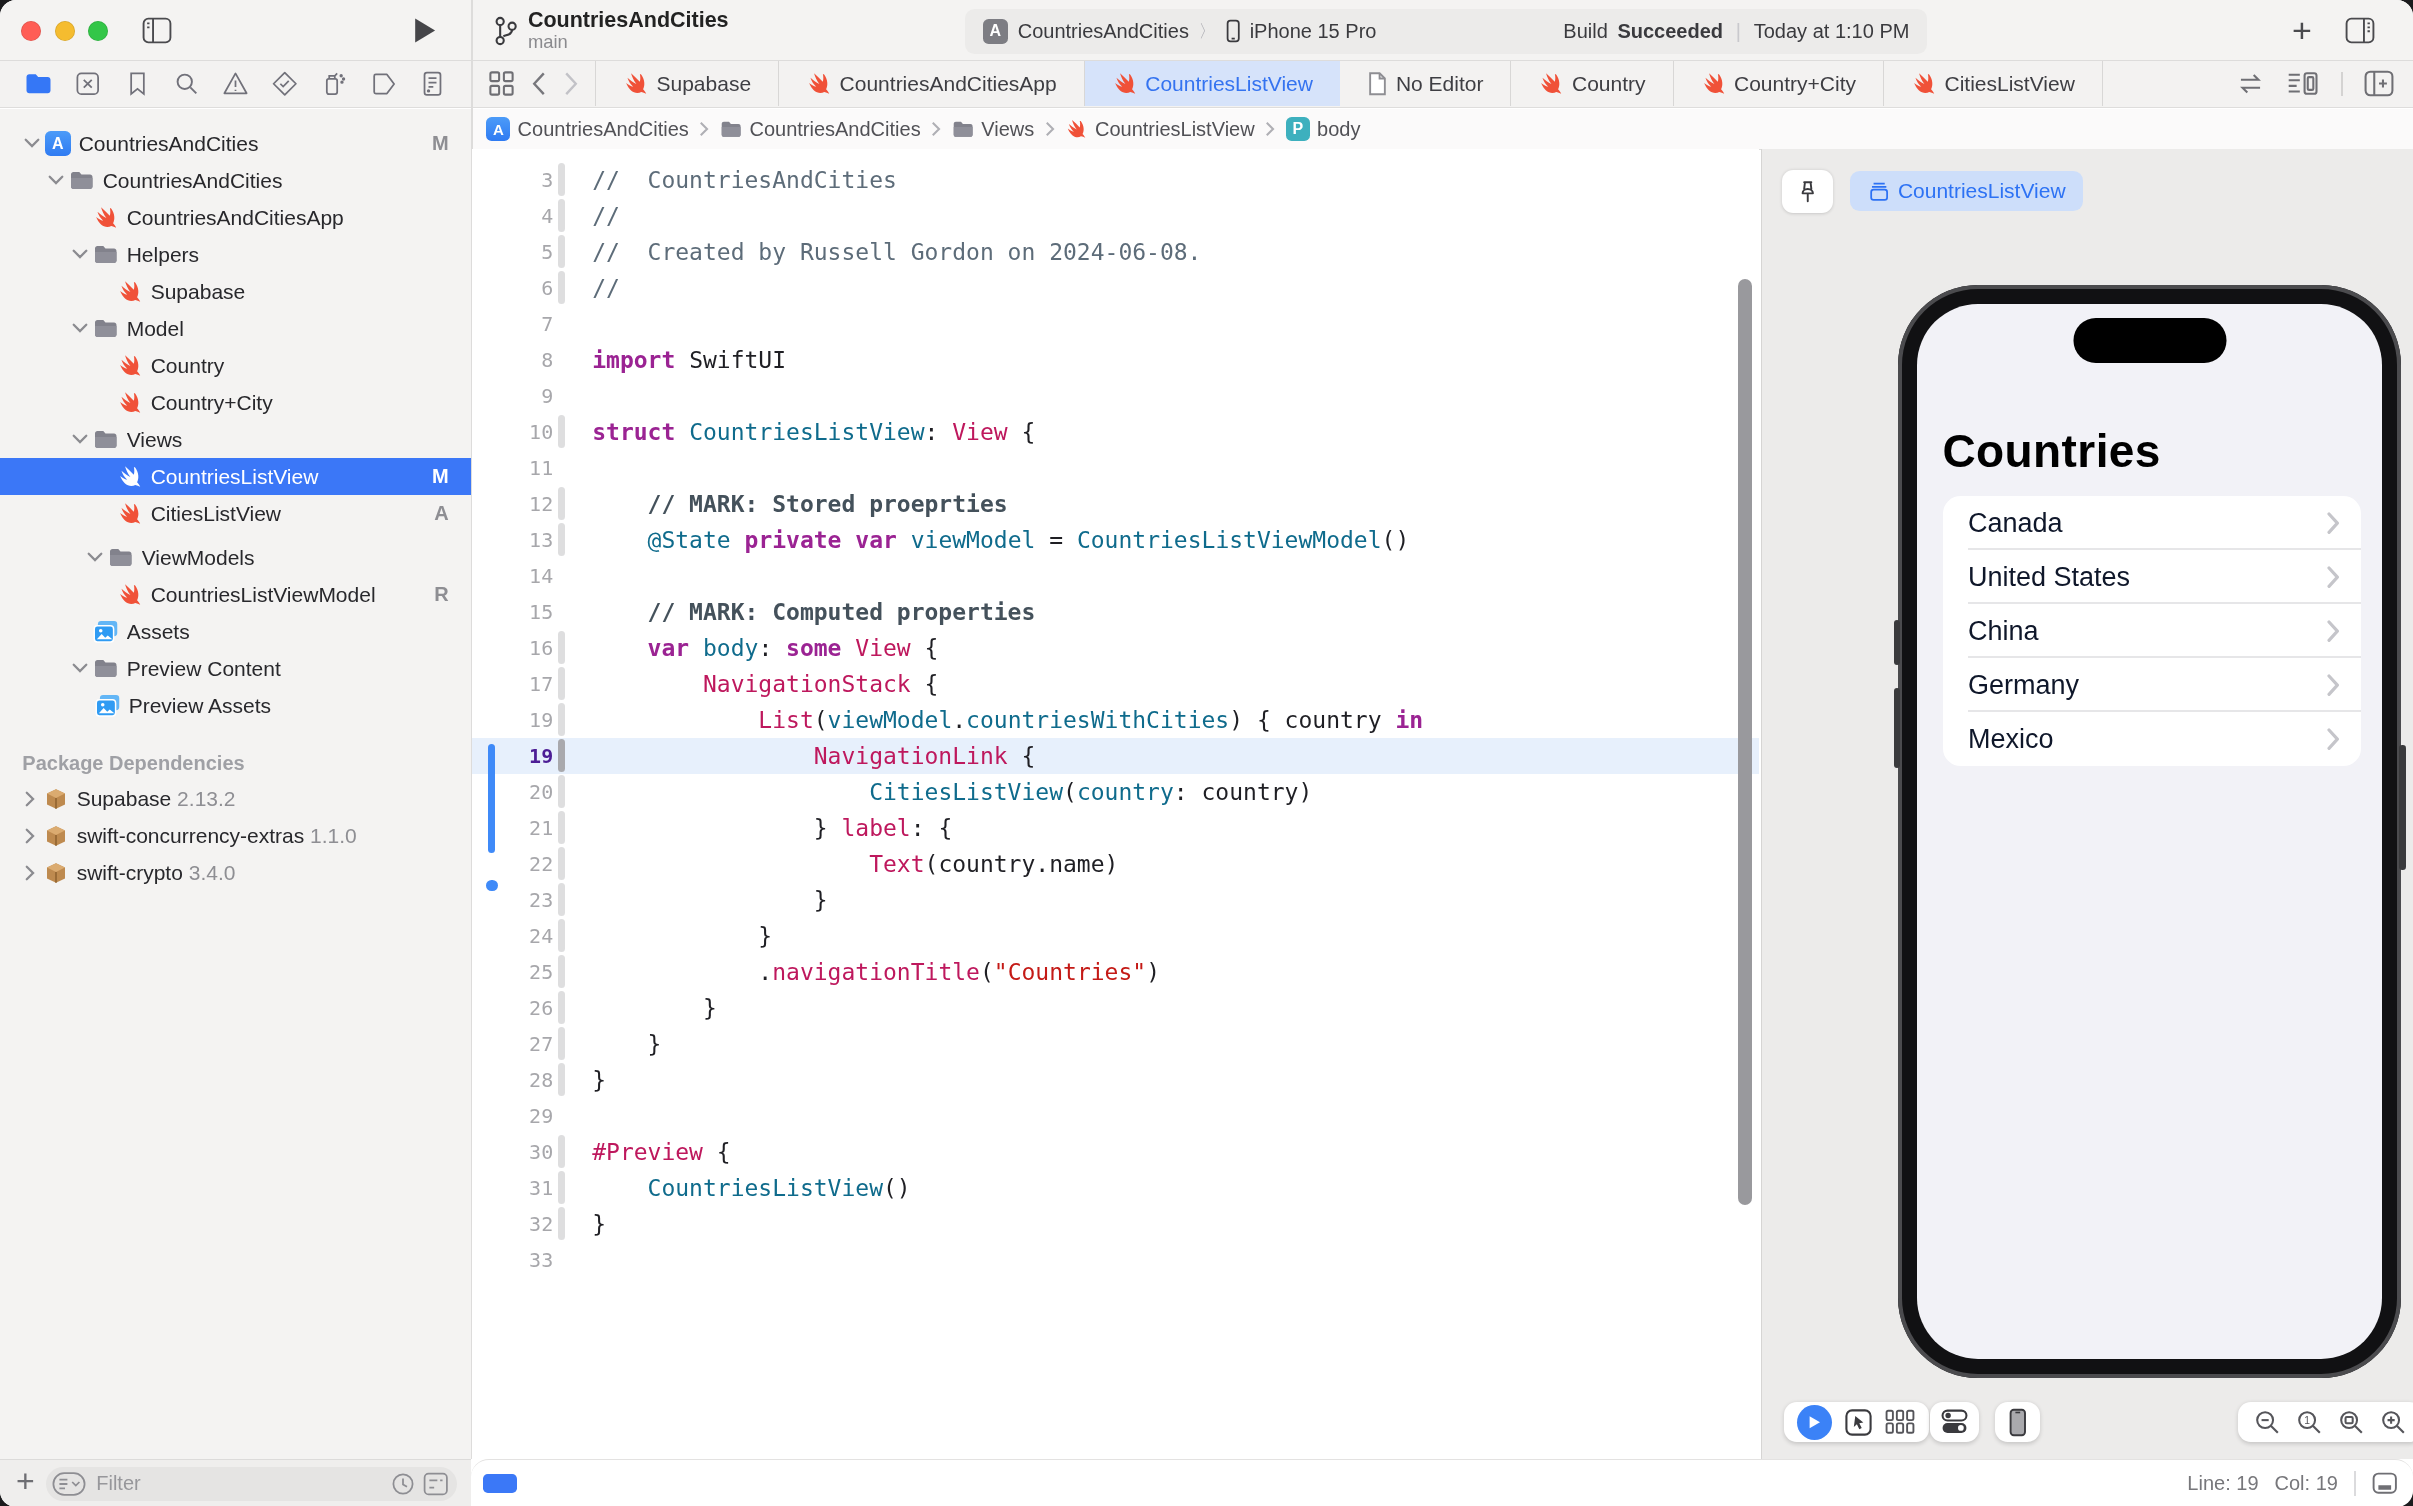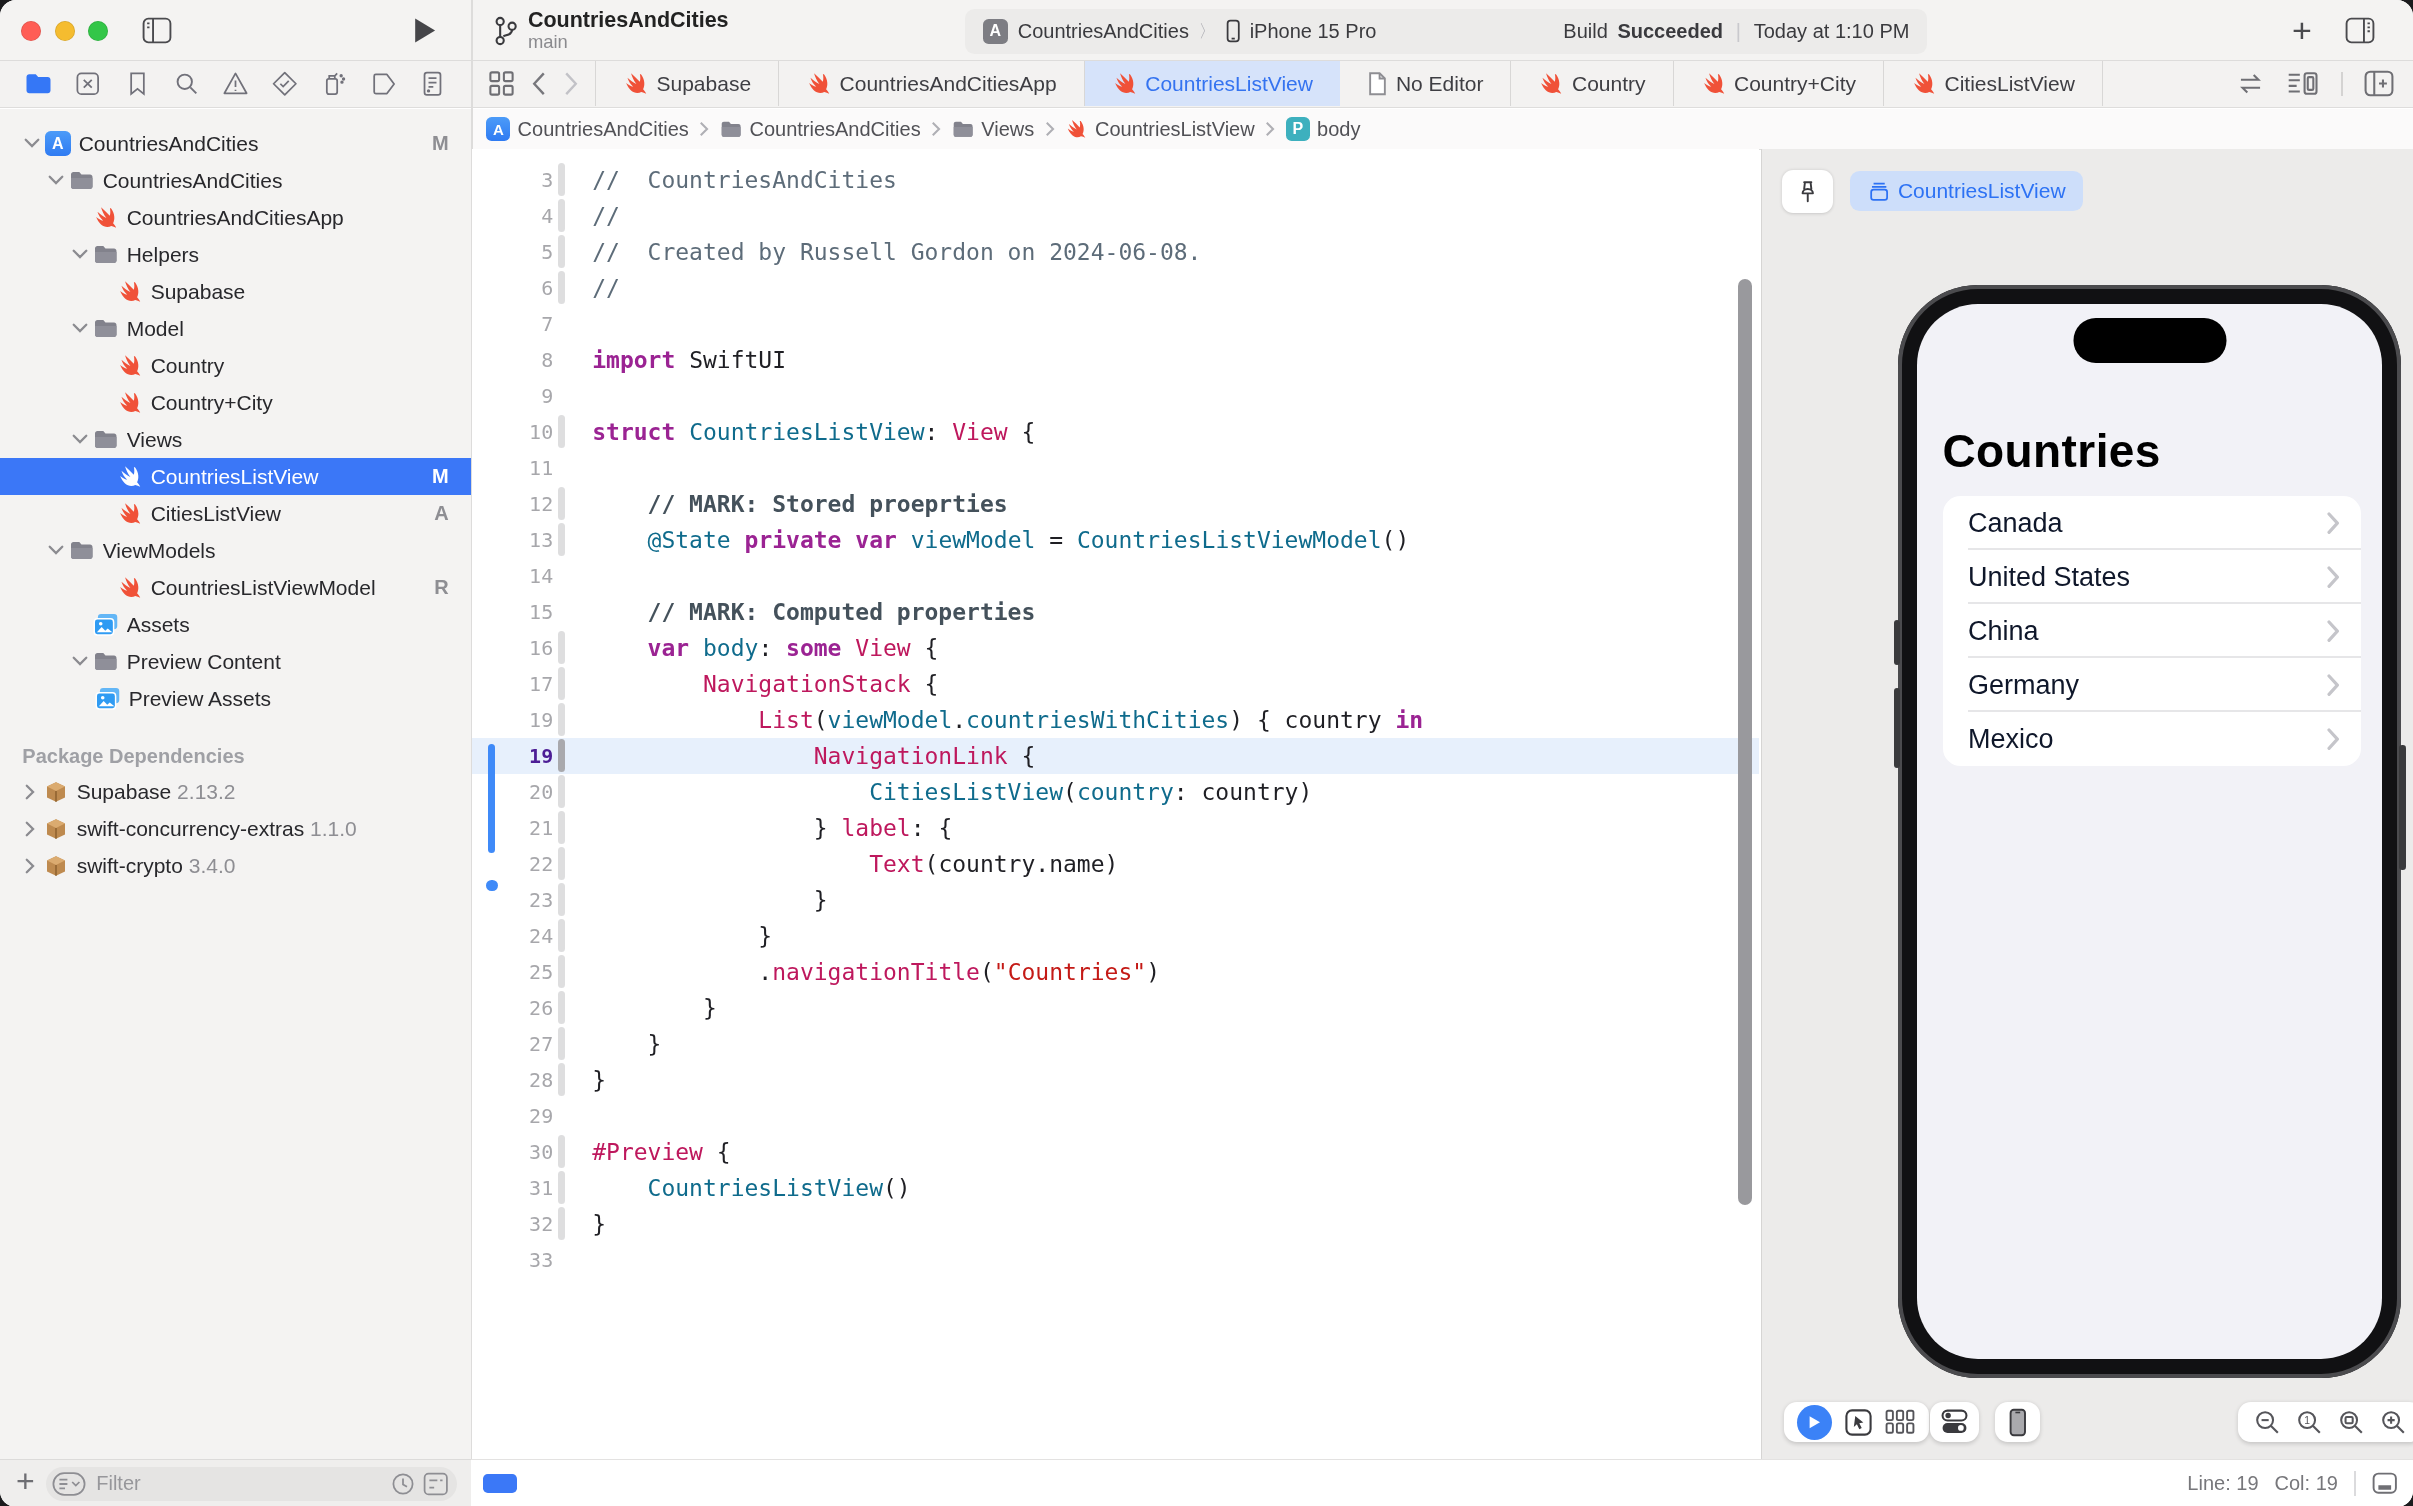--- a/index.html
+++ b/index.html
@@ -74,21 +74,21 @@
   .prow{height:54px;display:flex;align-items:center;padding:0 21px 0 25.5px;font-size:27px;color:#0f172a;position:relative;}
   .prow:not(:last-child):after{content:"";position:absolute;left:25.5px;right:0;bottom:0;height:1.6px;background:#E6E6E8;}
   .prow .spacer{flex:1;}
   .sidebtn{position:absolute;background:#3A3A3C;border-radius:3.2px;}
   .ctl{position:absolute;background:#fff;border-radius:12.8px;box-shadow:0 1.6px 4px rgba(0,0,0,.16);display:flex;align-items:center;justify-content:space-around;}
   .playcirc{width:35px;height:35px;border-radius:50%;background:#3B82F7;display:flex;align-items:center;justify-content:center;}
   .cico{color:#4B4B4F;display:flex;align-items:center;justify-content:center;}
   
   .statusbar{position:absolute;left:0;bottom:0;width:100%;height:48px;}
   .status-left{position:absolute;left:0;top:0;width:471px;height:100%;background:#EFEEED;border-top:1.6px solid #DCDBDA;box-sizing:border-box;display:flex;align-items:center;}
-  .status-right{position:absolute;left:471px;top:0;right:0;height:100%;background:#fff;border-top:1.6px solid #E3E2E1;box-sizing:border-box;display:flex;align-items:center;}
+  .status-right{position:absolute;left:471px;top:0;right:0;height:100%;background:#fff;border-top:1.6px solid #E3E2E1;box-sizing:border-box;display:flex;align-items:center;border-radius:18px;}
   .plusbtn{font-size:32px;color:#6E6E73;padding:0 11.2px 4.8px 16px;font-weight:300;}
   .filterfield{flex:1;height:34px;margin-right:14.4px;background:#E5E4E3;border-radius:17px;display:flex;align-items:center;gap:8px;padding:0 8px 0 6.4px;color:#97979B;}
   .filterfield input{flex:1;border:none;background:transparent;outline:none;font-size:20px;color:#3a3a3a;font-family:"Liberation Sans",sans-serif;}
   .filterfield input::placeholder{color:#97979B;}
   .chgsquare{width:34px;height:19px;border-radius:4.8px;background:#3B78F7;margin-left:12px;}
   .linecol{margin-left:auto;display:flex;align-items:center;gap:16px;font-size:20px;color:#77777B;padding-right:16px;}
   .lc-div{width:1.6px;height:25.5px;background:#DBDBDD;}
   svg{display:block;}
 </style>
 </head>
@@ -495,21 +495,21 @@
         <div class="srow" style="padding-left: 93px;">
           <span class="chev"></span>
           <span class="ric">
             <svg width="25.5" height="25.5" viewBox="0 0 24 24">
               <path fill="#F05138" d="M16.9 3.1c3.7 4.9 4 10.5 2 14 1.5 1.5 2.5 3.2 2.9 4.2-1.4-.7-3-1.3-4.6-1.6-1.9 1.1-4.4 1.3-6.9.4-2.8-1.3-5.9-4.7-7.3-8.8 1.9 1.6 4.2 2.9 6.6 3.6-2.4-2.2-4.4-5.3-5.4-8.5 2.5 2.3 5.4 4.3 8.4 5.9-2.4-3.1-4.1-6.6-5-10.2 2.9 2.5 5.7 5.2 8.2 8.1.7-2.3.6-4.9.1-7.1z"></path>
             </svg>
           </span>
           <span class="lbl">CitiesListView</span>
           <span class="badge">A</span>
         </div>
-        <div class="srow" style="padding-left: 45px;">
+        <div class="srow" style="padding-left: 84px; margin-top: 7px;">
           <span class="chev">
             <svg width="16" height="10.4" viewBox="0 0 14 9" fill="none" stroke="#8B8B90" stroke-width="2" stroke-linecap="round">
               <path d="M1.5 1.5L7 7l5.5-5.5"></path>
             </svg>
           </span>
           <span class="ric">
             <svg width="25.5" height="21.5" viewBox="0 0 26 22">
               <path fill="#82828C" d="M2 4.5C2 3.1 3.1 2 4.5 2h6l2.2 2.6h8.8C22.9 4.6 24 5.7 24 7.1V17c0 1.4-1.1 2.5-2.5 2.5h-17C3.1 19.5 2 18.4 2 17z"></path>
               <path fill="#8F8F99" d="M2 8.2h22V17c0 1.4-1.1 2.5-2.5 2.5h-17C3.1 19.5 2 18.4 2 17z"></path>
             </svg>

